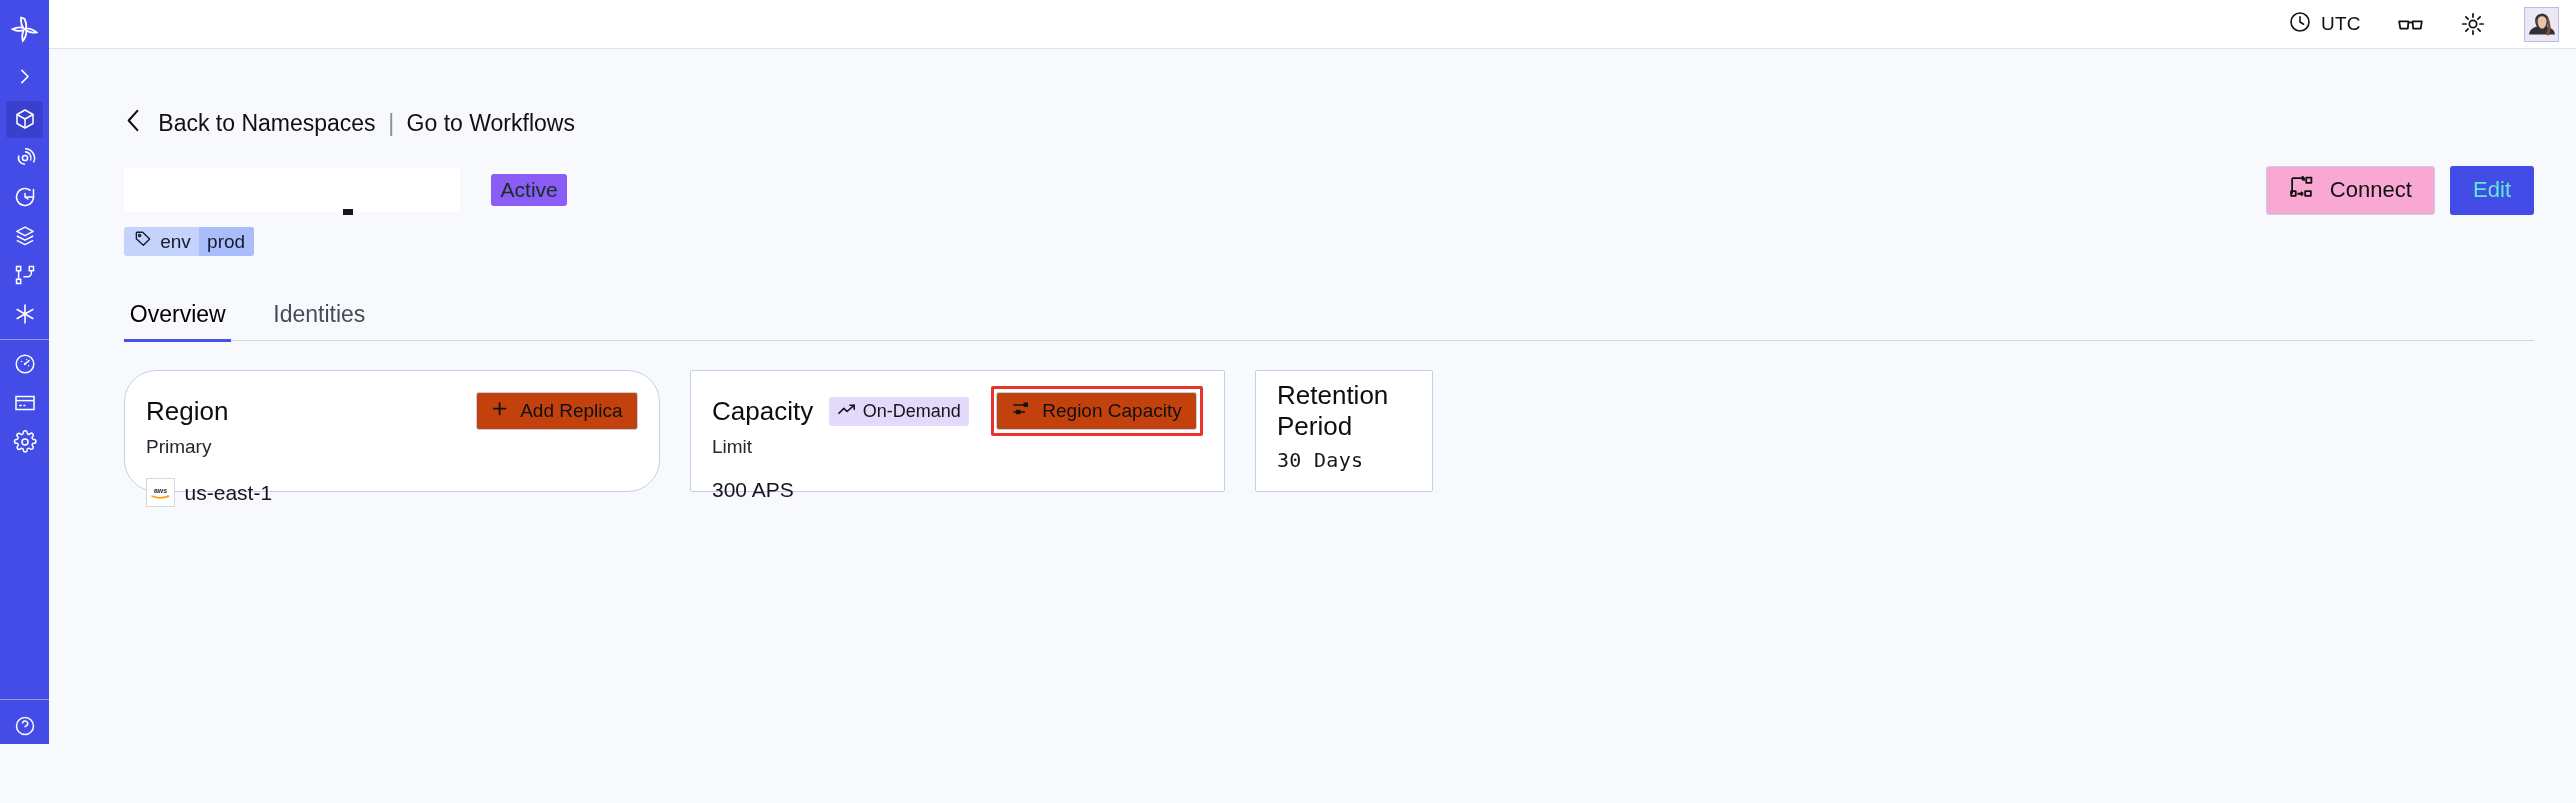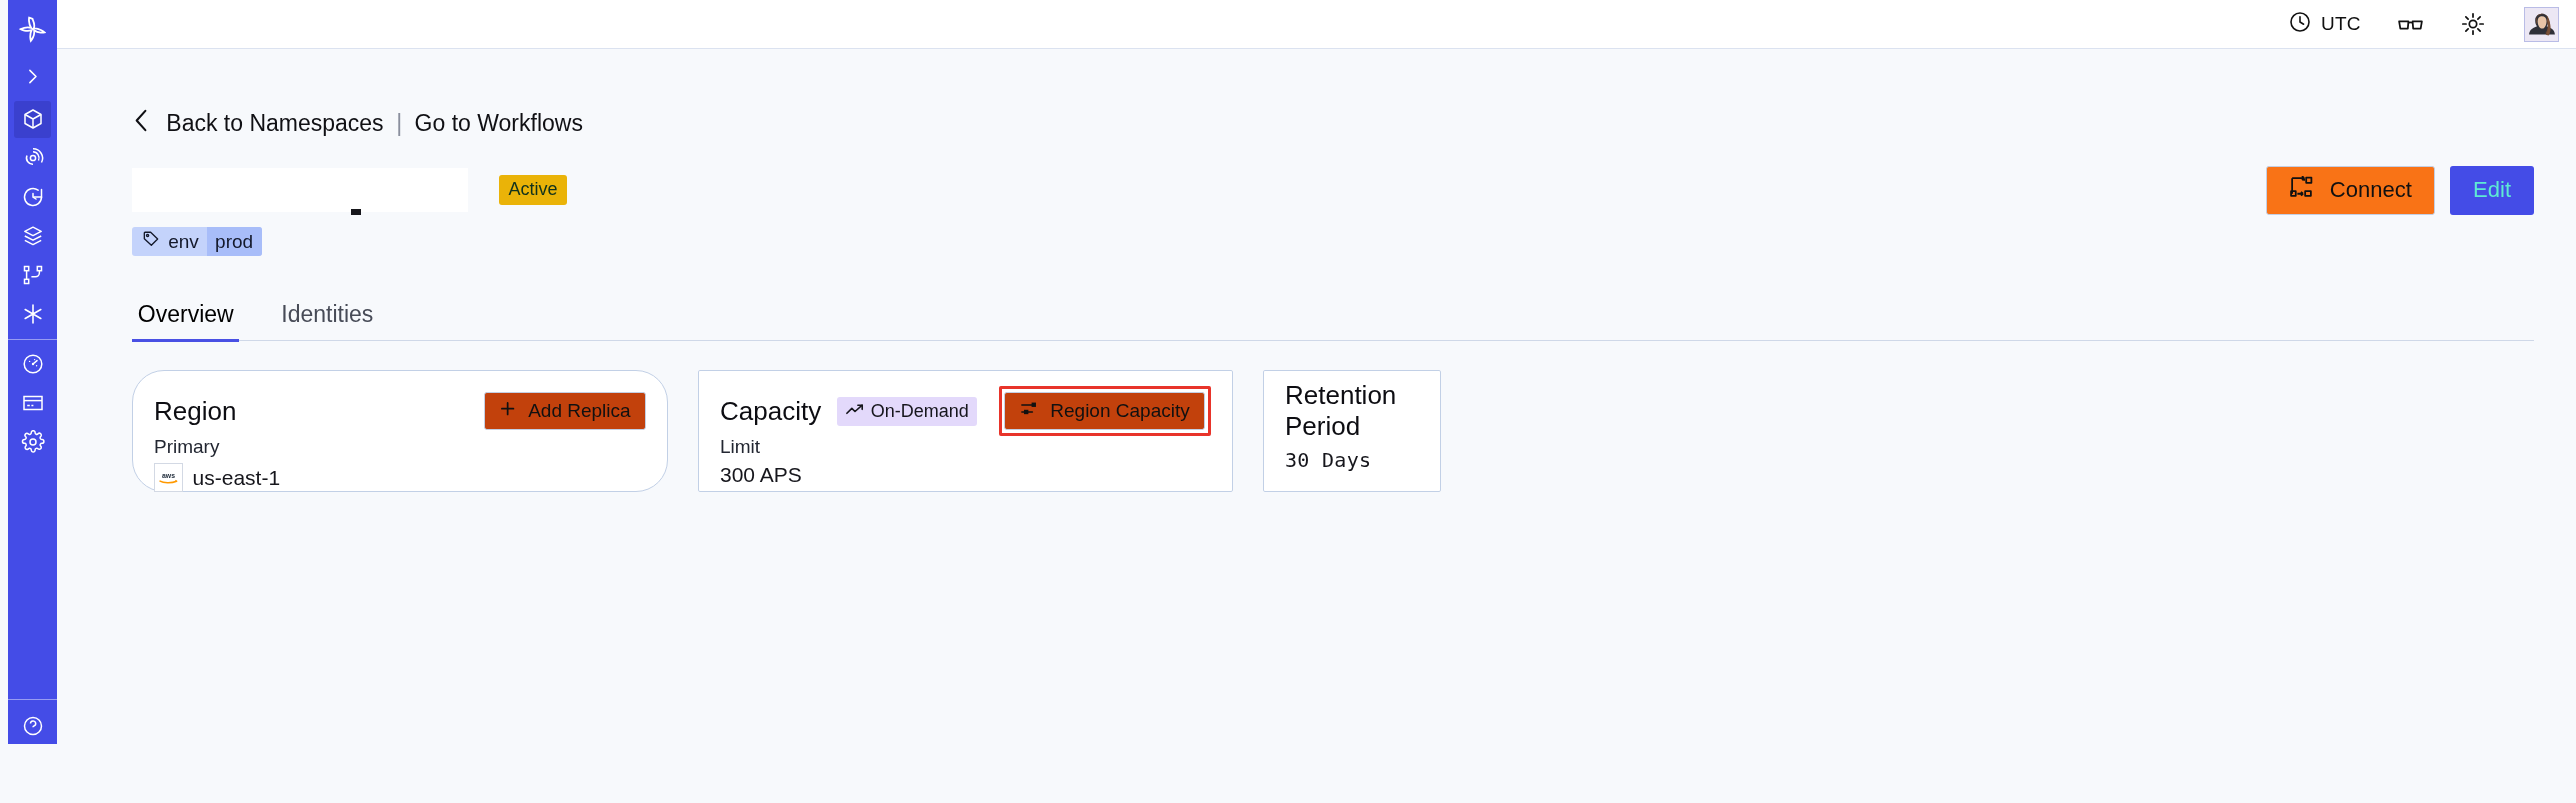--- a/index.html
+++ b/index.html
@@ -5,21 +5,21 @@
   * { box-sizing: border-box; margin: 0; padding: 0; }
   html, body {
     width: 2576px;
     height: 804px;
     overflow: hidden;
     background: #f7f9fc;
     font-family: "Liberation Sans", sans-serif;
     -webkit-font-smoothing: antialiased;
   }
 
-  .app { display: flex; width: 2576px; height: 744px; padding-left: 8px; }
+  .app { display: flex; width: 2576px; height: 744px; }
 
   
   .sidebar {
     width: 49px;
     flex: 0 0 49px;
     background: #444ce7;
     display: flex;
     flex-direction: column;
     align-items: center;
     position: relative;
@@ -110,31 +110,31 @@
   }
   .ns-title-redacted::after {
     content: "";
     position: absolute;
     left: 219px; bottom: -2.9px;
     width: 9.6px; height: 5.8px;
     background: #17171c;
   }
   .badge-active {
     margin-left: 31px;
-    background: #eab308;
+    background: #8b5cf6;
     color: #11321d;
-    font-size: 18px;
+    font-size: 21px;
     padding: 4.8px 9.6px;
     border-radius: 2.9px;
     line-height: 1.1;
   }
   .titlerow-actions { margin-left: auto; display: flex; align-items: center; gap: 15.3px; }
   .btn-connect {
     display: flex; align-items: center; gap: 16.3px;
-    background: #f97316;
+    background: #f9a8d4;
     border: 1px solid #c3cfe4;
     border-radius: 2.9px;
     padding: 0 22px;
     height: 49px;
     font-size: 22px;
     color: #111;
     cursor: pointer;
   }
   .btn-edit {
     background: #444ce7;
@@ -205,21 +205,21 @@
     padding: 19px 21px 0 21px;
     position: relative;
   }
   .card-region { flex: 0 0 536px; border-radius: 32px; }
   .card-capacity { flex: 0 0 535px; }
   .card-retention { flex: 0 0 178px; }
 
   .card-head { display: flex; align-items: center; height: 42px; }
   .card-title { font-size: 26px; color: #0d0d12; font-weight: 400; }
   .card-sub { font-size: 19px; color: #232732; margin-top: 3.8px; }
-  .card-val { font-size: 21px; color: #16161c; margin-top: 5px; display: flex; align-items: center; gap: 9.6px; }
+  .card-val { font-size: 21px; color: #16161c; margin-top: 20px; display: flex; align-items: center; gap: 9.6px; }
   .mono { font-family: "DejaVu Sans Mono", monospace; font-size: 20px; letter-spacing: 0.3px; }
 
   .badge-ondemand {
     display: flex; align-items: center; gap: 6.7px;
     background: #e3d9fb;
     color: #16161c;
     font-size: 18px;
     border-radius: 2.9px;
     padding: 3.8px 8.6px;
     margin-left: 16.3px;

